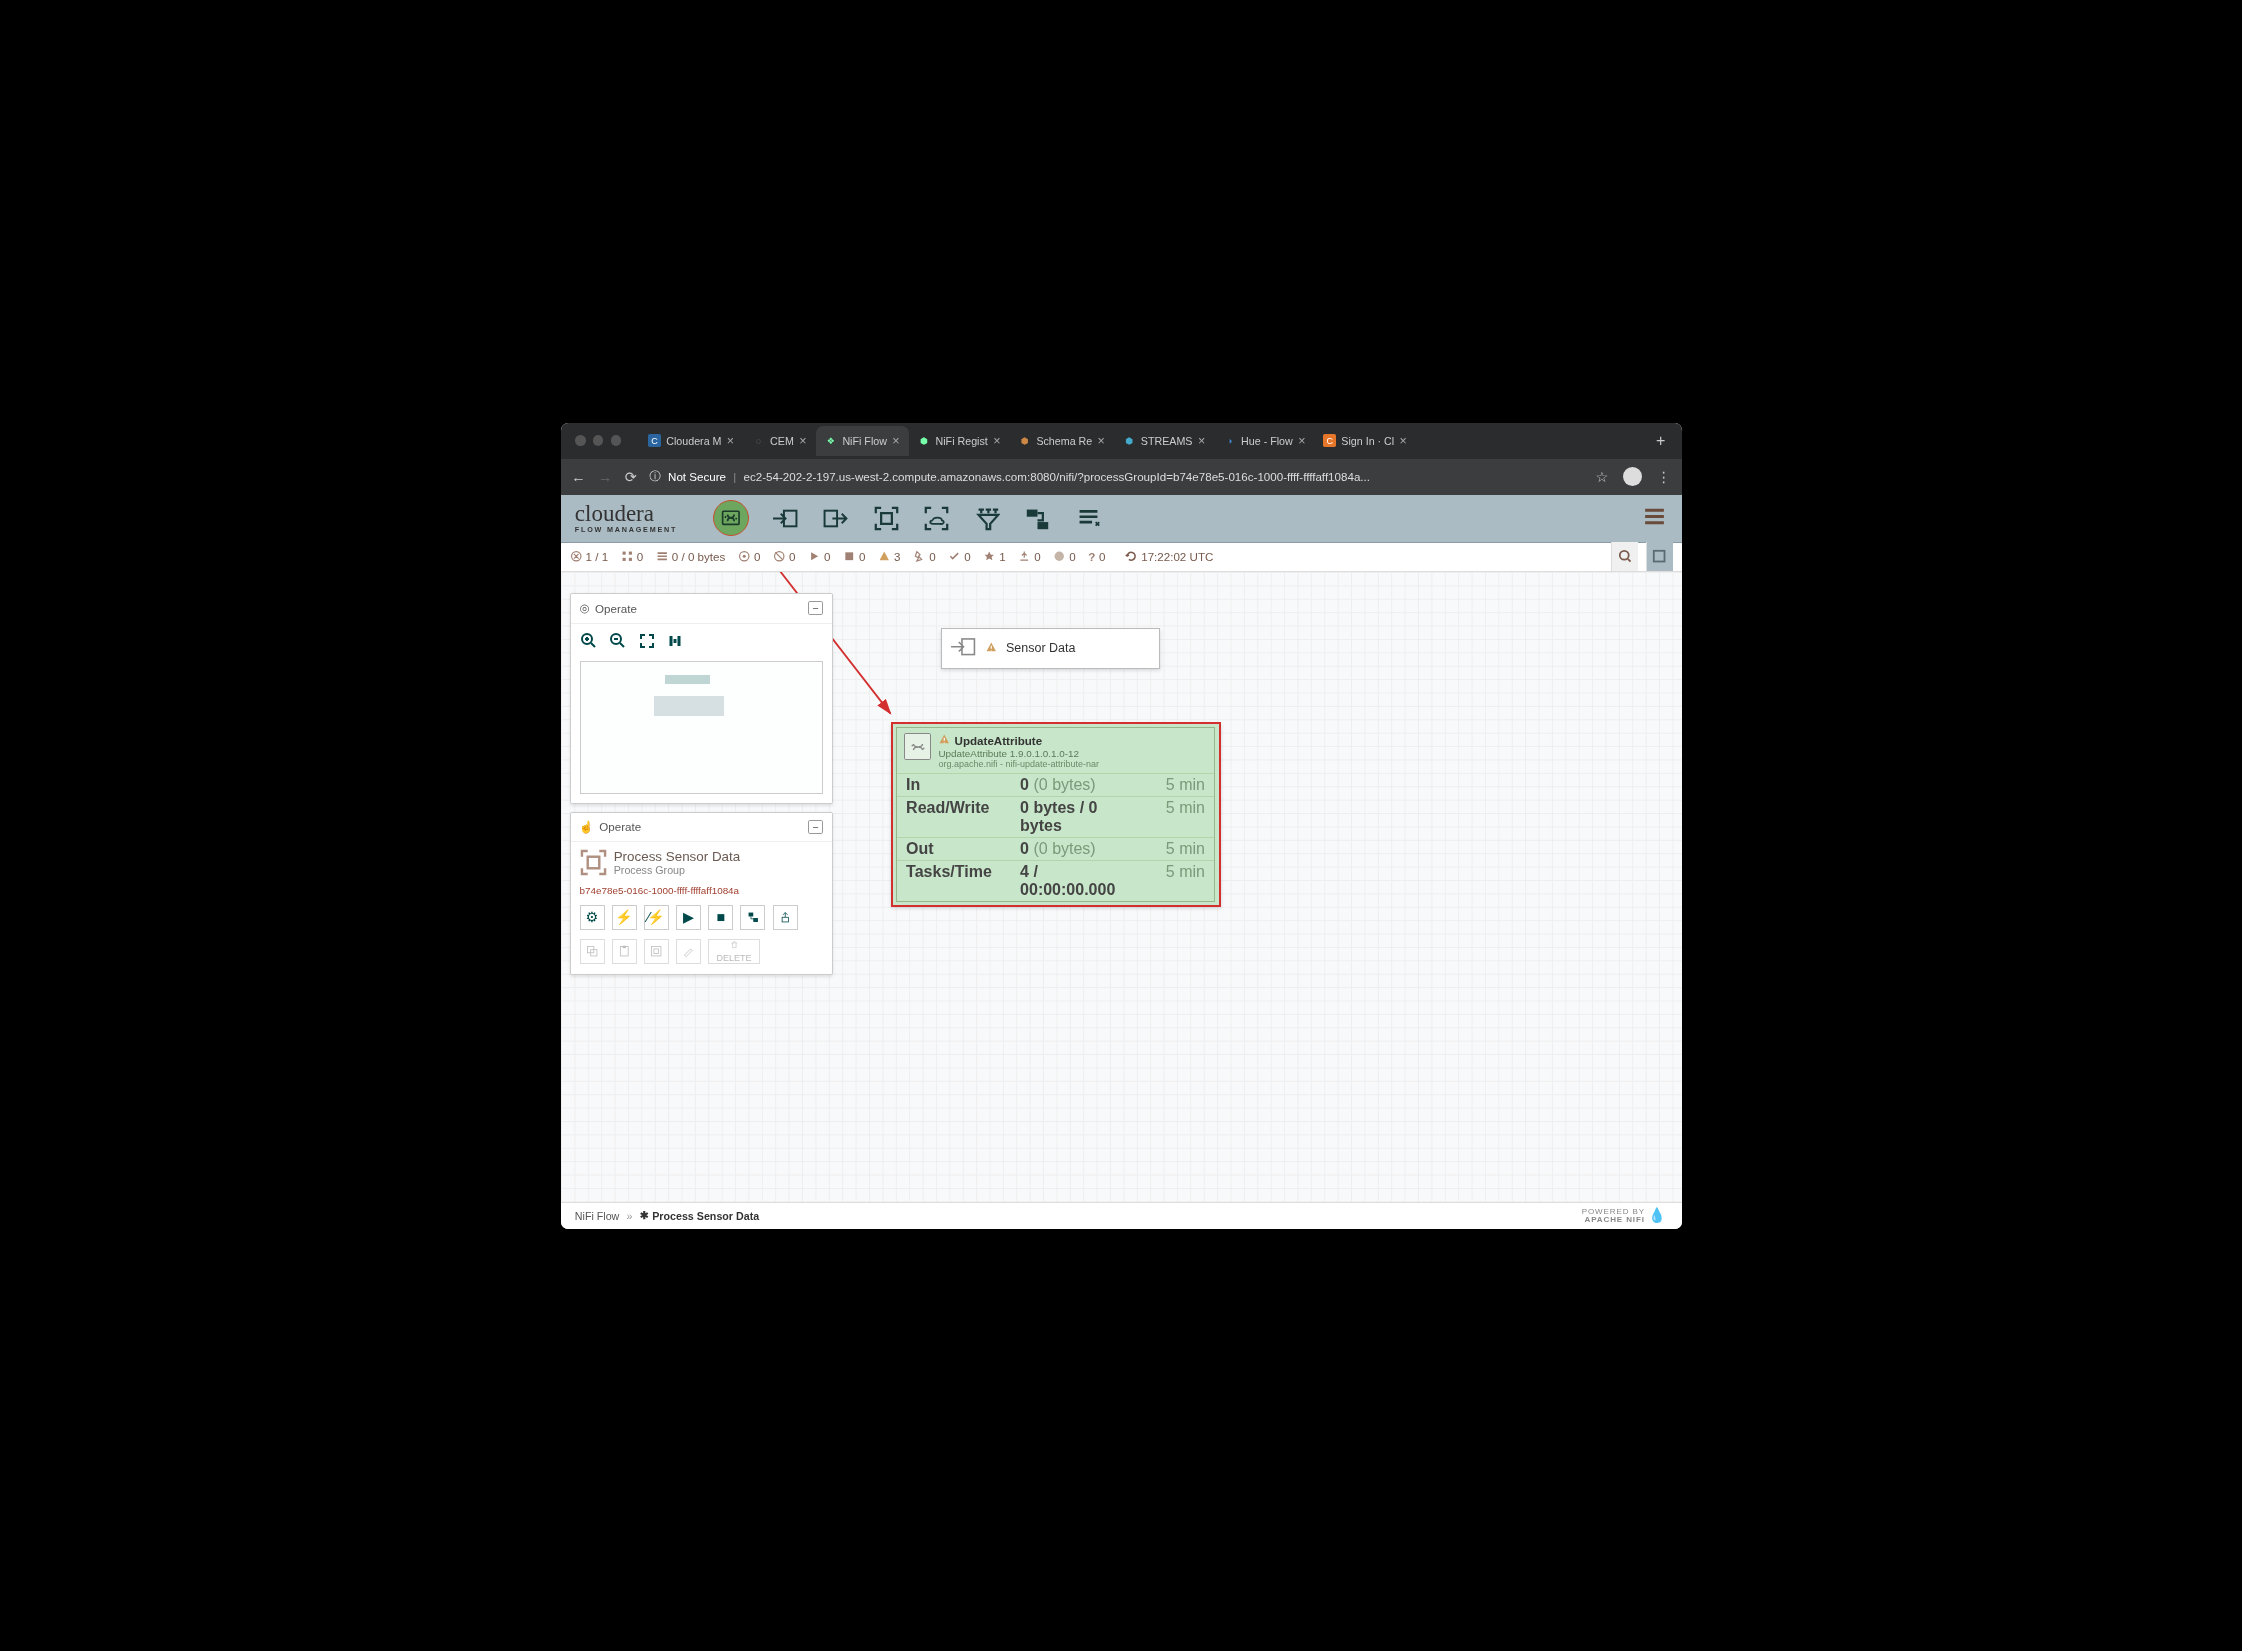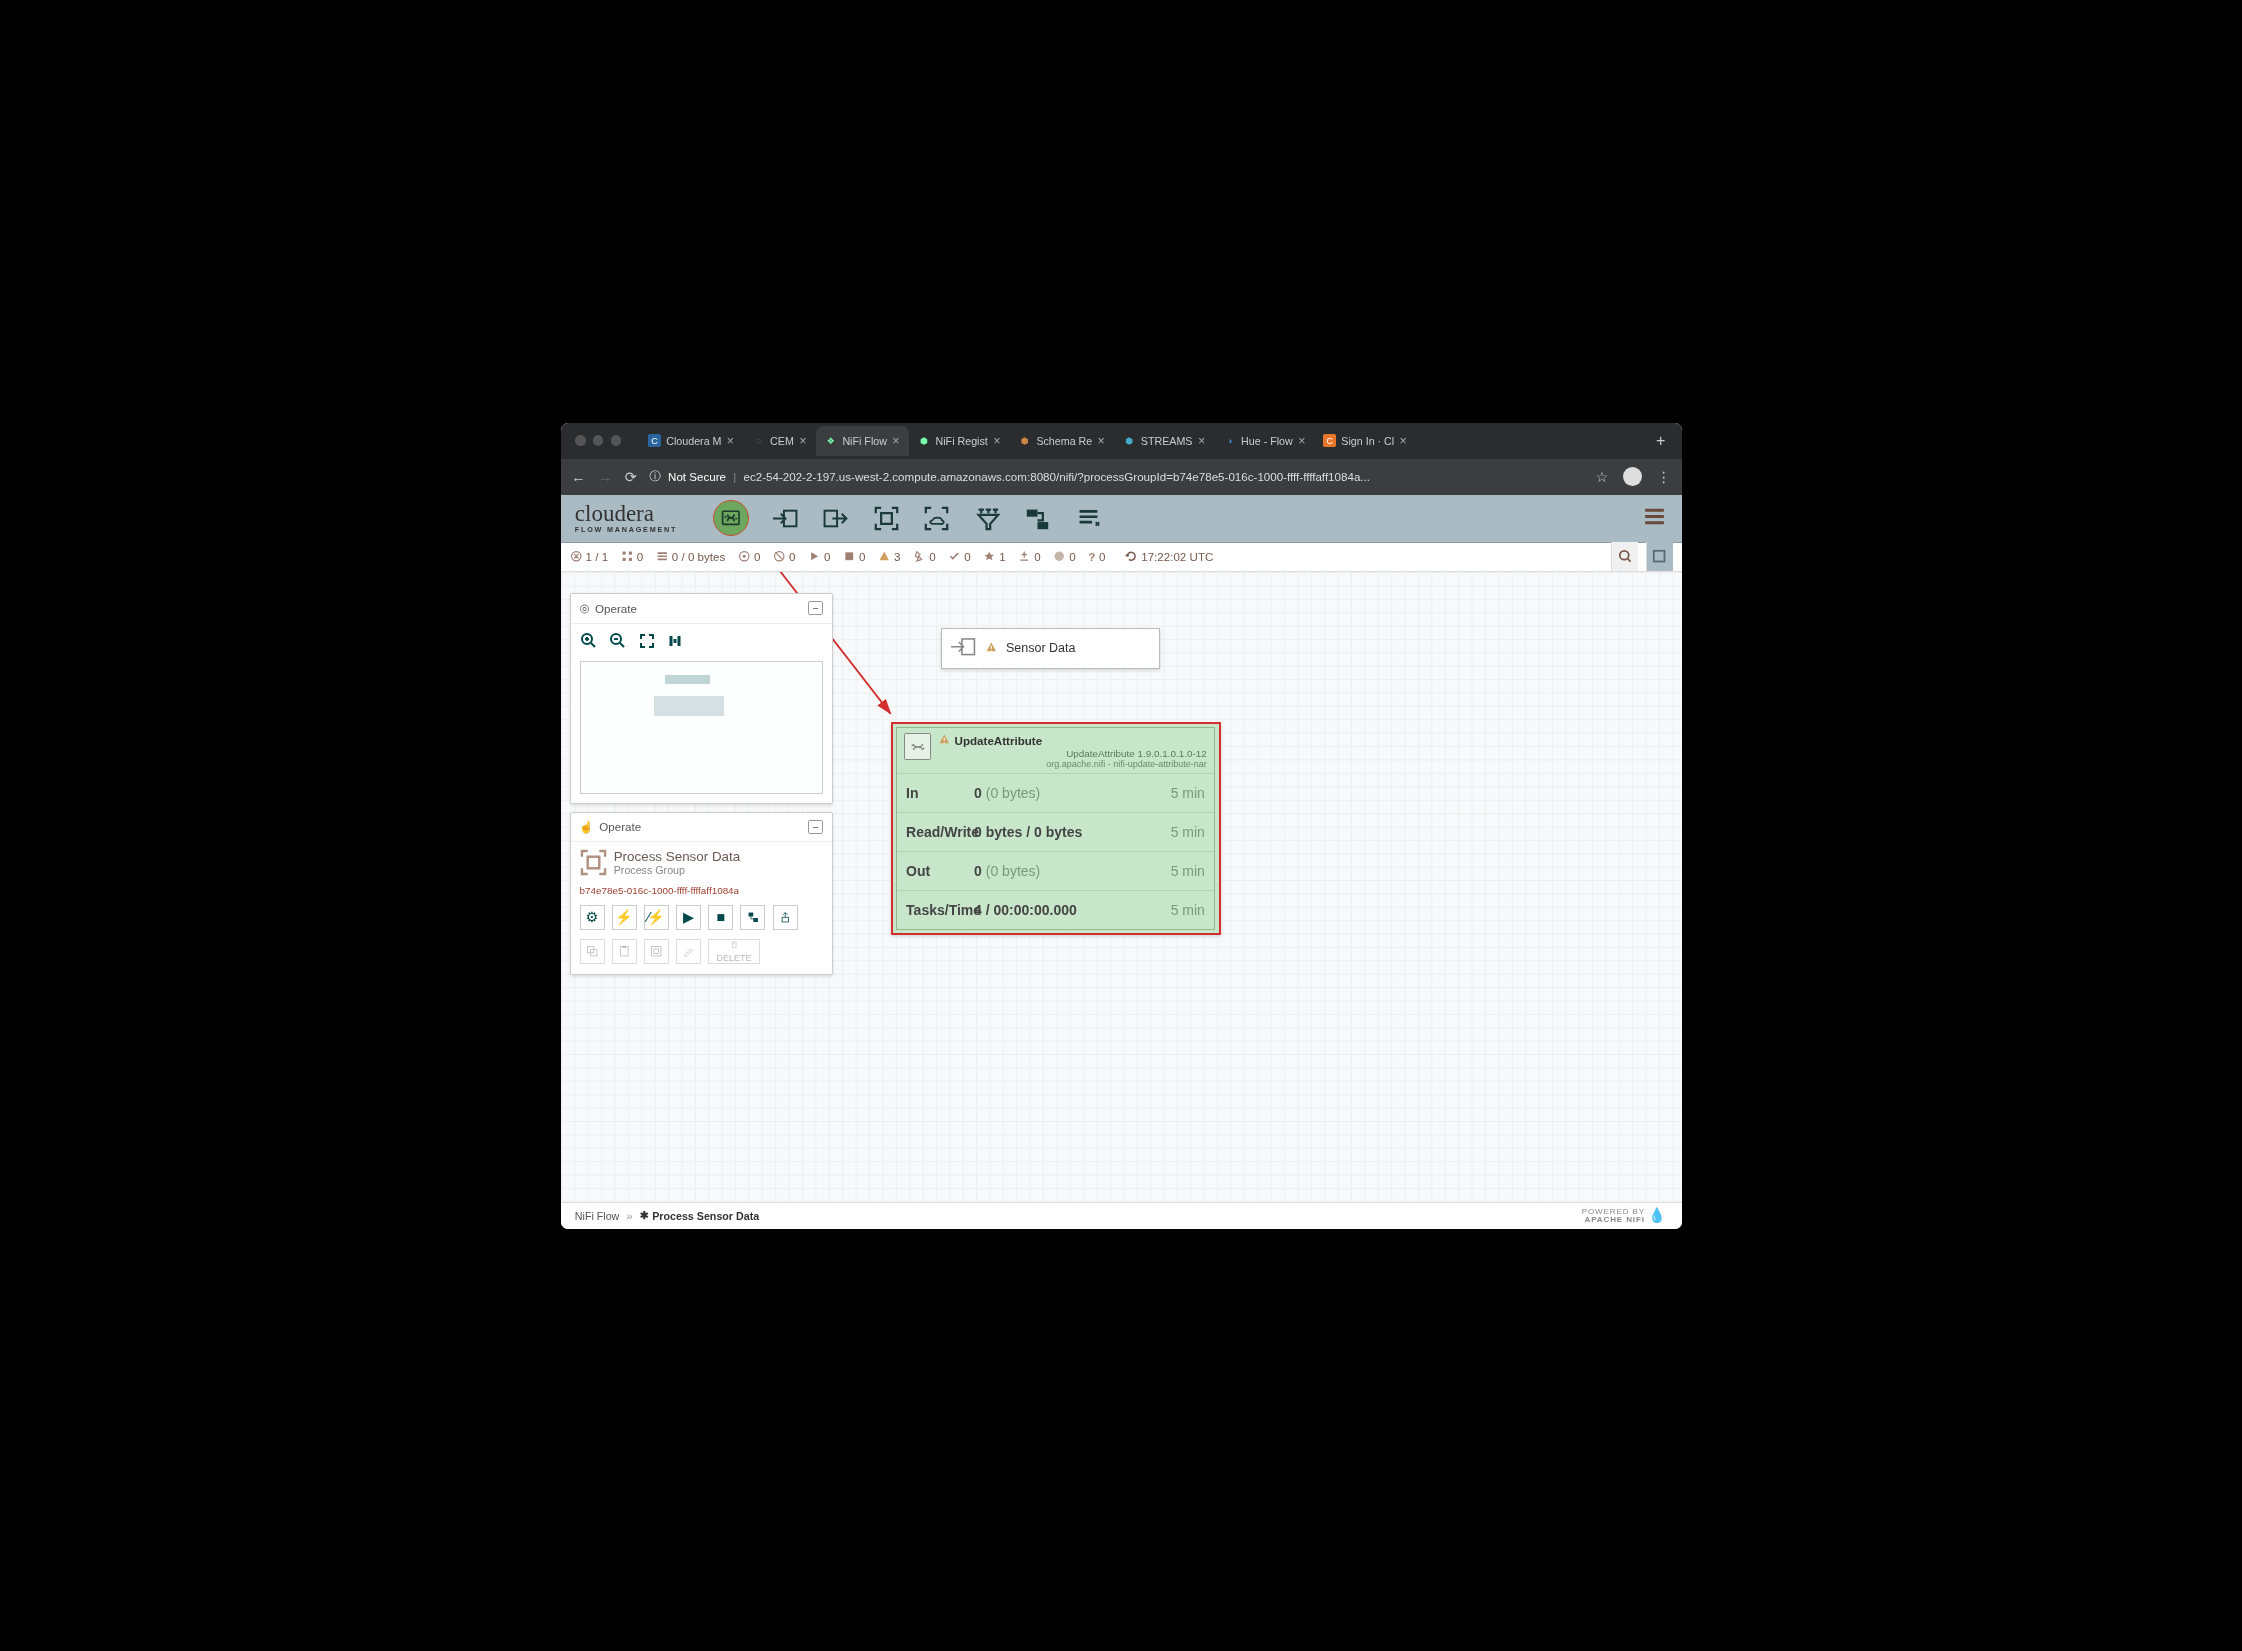--- a/index.html
+++ b/index.html
@@ -75,26 +75,26 @@
 
 .input-port { position: absolute; left: 380px; top: 56px; width: 219px; height: 41px; background: #fff; border: 0.9px solid #bbb; display: flex; align-items: center; padding: 0 9px; gap: 9px; box-shadow: 0 1.8px 3.6px rgba(0,0,0,0.15); }
 .input-port-icon svg { width: 25px; height: 21.5px; }
 .warn-icon svg { width: 12.5px; height: 12.5px; }
 
 .processor-card { position: absolute; left: 330px; top: 150px; width: 330px; background: #c8e6c9; border: 2.7px solid #d32f2f; box-shadow: 0 1.8px 3.6px rgba(0,0,0,0.15); }
 .proc-inner { border: 0.9px solid #95b78b; margin: 3.6px; background: #c8e6c9; }
 .proc-head { display: flex; align-items: flex-start; padding: 5.4px 7.2px 3.6px; gap: 7.2px; }
 .proc-iconbox { width: 27px; height: 27px; border: 0.9px solid #888; background: #e6f2e6; border-radius: 1.8px; display: flex; align-items: center; justify-content: center; }
 .proc-iconbox svg { width: 18px; height: 18px; }
-.proc-titles { flex: 1; text-align: right; }
+.proc-titles { flex: 1; }
 .proc-name { font-size: 11.6px; font-weight: bold; color: #333; display: flex; align-items: center; gap: 3.6px; }
 .proc-type { font-size: 9.9px; color: #5a7c5a; }
 .proc-bundle { font-size: 9px; color: #6a8c6a; }
 .proc-stats { }
-.proc-row { display: flex; padding: 11px 9px; font-size: 14px; border-top: 0.9px solid #b2d6aa; color: #444; }
+.proc-row { display: flex; padding: 2px 9px; font-size: 16px; border-top: 0.9px solid #b2d6aa; color: #444; gap: 46px; }
 .proc-row-label { width: 68px; font-weight: bold; }
 .proc-row-val { flex: 1; }
 .proc-row-val .muted { color: #7a9a7a; }
 .proc-row-time { color: #7a9a7a; }
 
 
 .arrow-svg { position: absolute; left: 179px; top: 0; width: 179px; height: 179px; pointer-events: none; }
 
 
 .breadcrumb { background: #fff; height: 27px; display: flex; align-items: center; padding: 0 14.3px; font-size: 10.7px; color: #555; border-top: 0.9px solid #ddd; }

